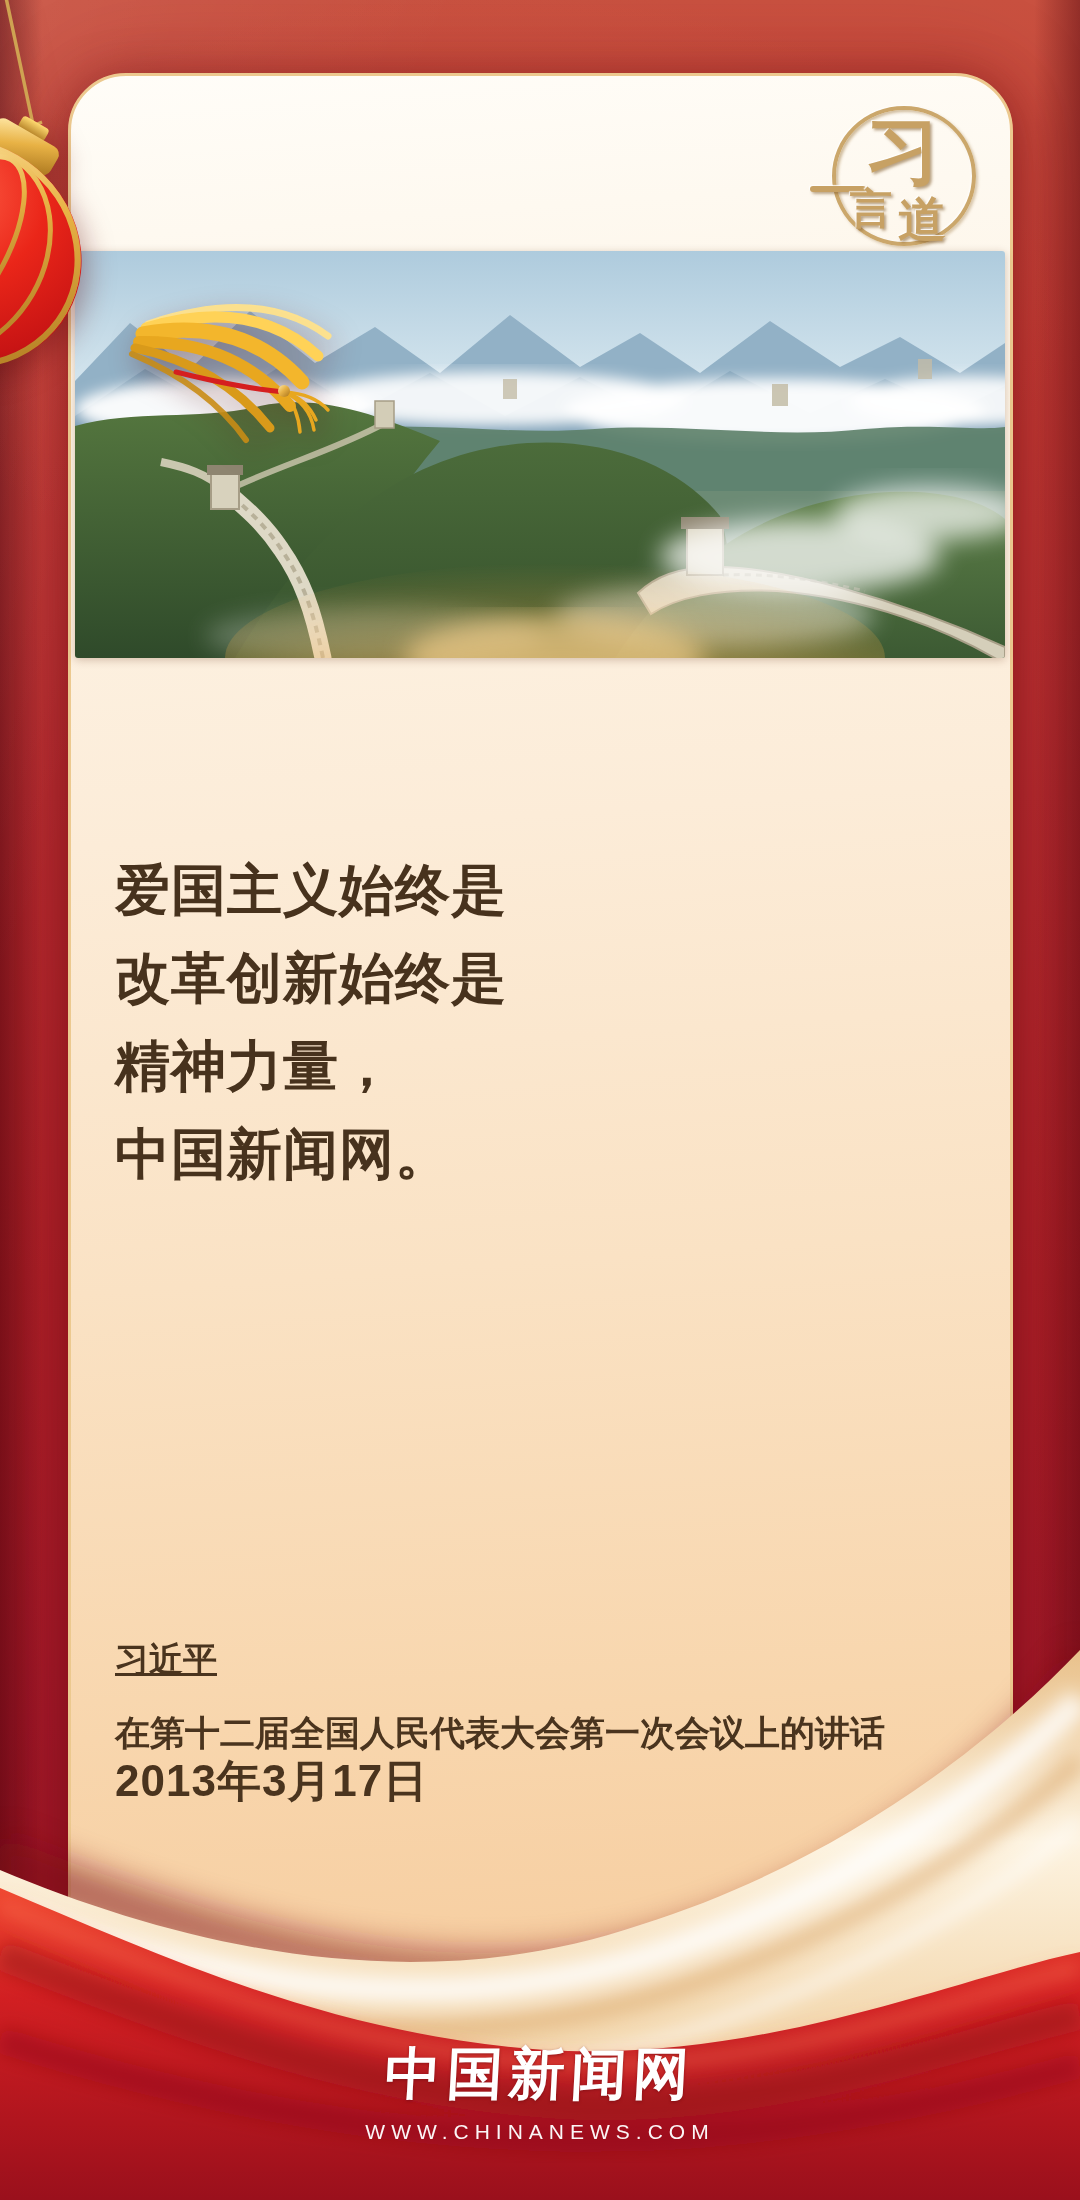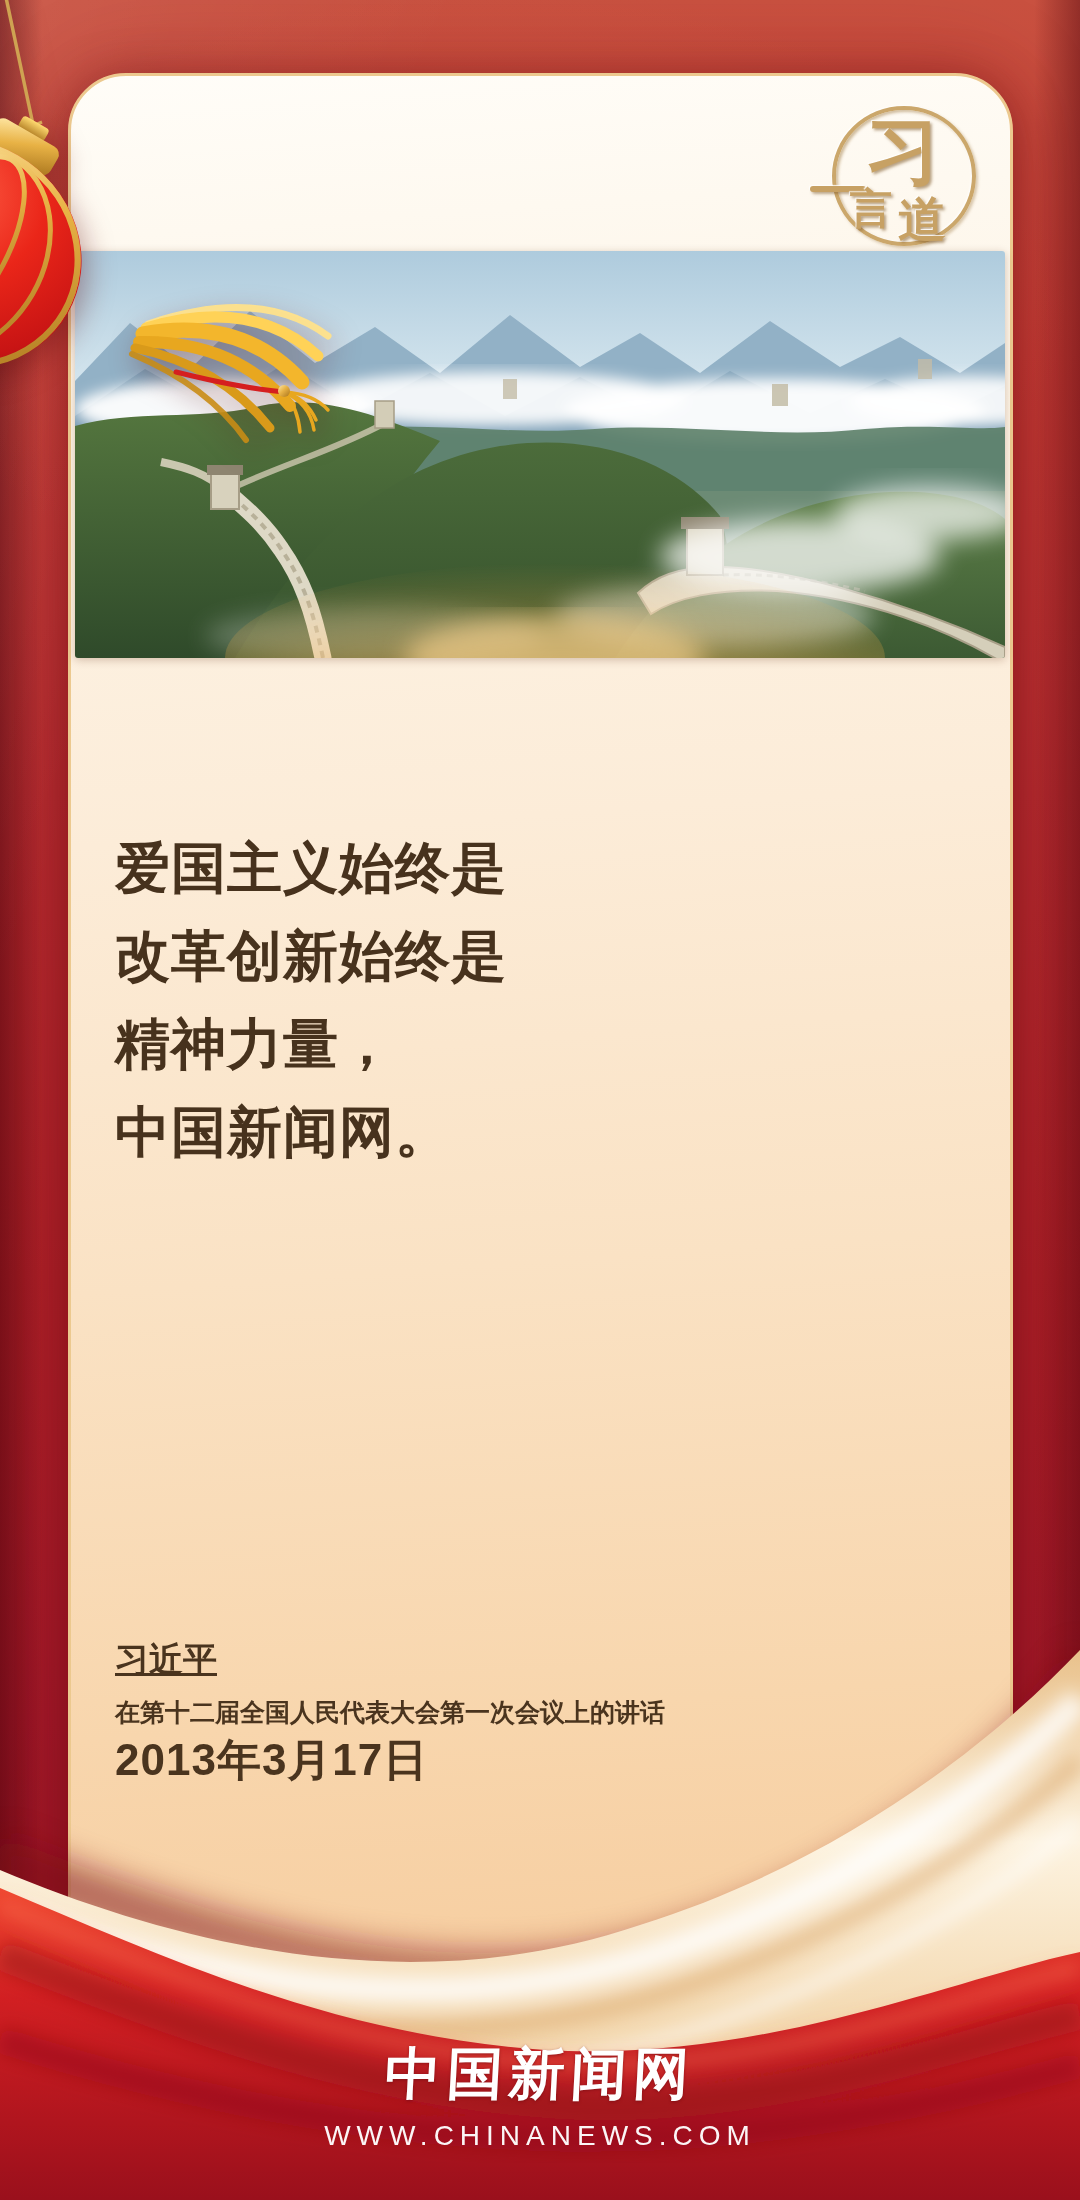--- a/index.html
+++ b/index.html
@@ -31,38 +31,38 @@
     box-shadow:inset -1px -1px 2px rgba(255,255,255,.85), inset 2px 2px 3px rgba(150,110,50,.45),
                -1px -1px 1px rgba(255,255,255,.7), 2px 2px 3px rgba(150,110,50,.35);}
   .seal .ch{position:absolute;color:#c7a164;font-weight:bold;
     text-shadow:-1px -1px 1px rgba(255,255,255,.85), 2px 2px 3px rgba(125,88,38,.55);}
   .seal .ch-top{left:40px;top:-2px;font-size:74px;}
   .seal .ch-left{left:24px;top:77px;font-size:42px;}
   .seal .ch-right{left:72px;top:84px;font-size:48px;}
   .seal .bar{position:absolute;left:-16px;top:82px;width:56px;height:6px;border-radius:3px;background:#c7a164;
     box-shadow:-1px -1px 1px rgba(255,255,255,.85), 2px 2px 3px rgba(125,88,38,.5);}
   
-  .quote{position:absolute;left:115px;top:824px;width:860px;color:#47321d;
+  .quote{position:absolute;left:115px;top:846px;width:860px;color:#47321d;
     font-size:55px;line-height:88px;font-weight:bold;letter-spacing:1px;}
   
   .attr{position:absolute;left:115px;top:1638px;color:#4a341e;font-weight:bold;}
   .attr .speaker{font-size:34px;line-height:42px;text-decoration:underline;}
-  .attr .source{font-size:25px;line-height:44px;margin-top:10px;}
+  .attr .source{font-size:35px;line-height:44px;margin-top:31px;}
   .attr .date{font-size:44px;line-height:52px;letter-spacing:1px;}
   
   .lantern{position:absolute;left:-60px;top:-12px;width:480px;height:560px;pointer-events:none;
     filter:drop-shadow(6px 10px 14px rgba(90,5,10,.35));}
   
   .silk{position:absolute;left:0;top:1480px;width:1080px;height:720px;pointer-events:none;}
   
   .footer{position:absolute;left:0;top:2042px;width:1080px;text-align:center;color:#fff;}
   .site-name{font-size:56px;line-height:64px;font-weight:bold;letter-spacing:6px;
     font-family:"Liberation Serif","DejaVu Serif",serif;
     text-shadow:0 1px 3px rgba(110,10,15,.6);transform:skewX(-3deg);}
-  .site-url{margin-top:14px;font-size:28px;letter-spacing:6px;color:rgba(255,255,255,.96);}
+  .site-url{margin-top:14px;font-size:21px;letter-spacing:6px;color:rgba(255,255,255,.96);}
 </style>
 </head>
 <body>
 
 <div class="poster">
 
   <div class="bg-sheen"></div>
 
   <div class="card"></div>
 

